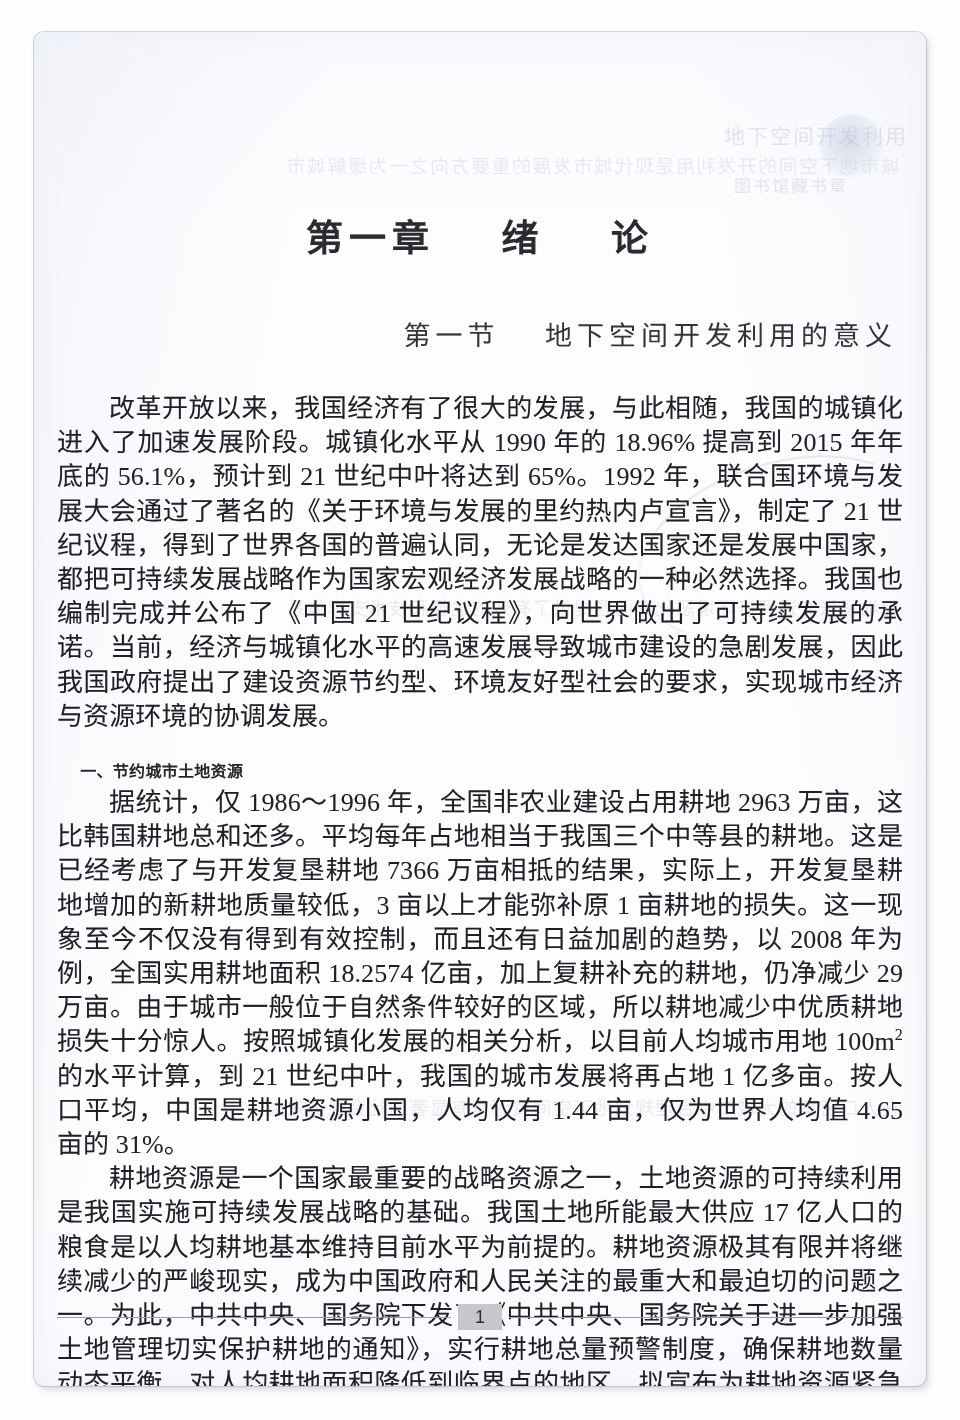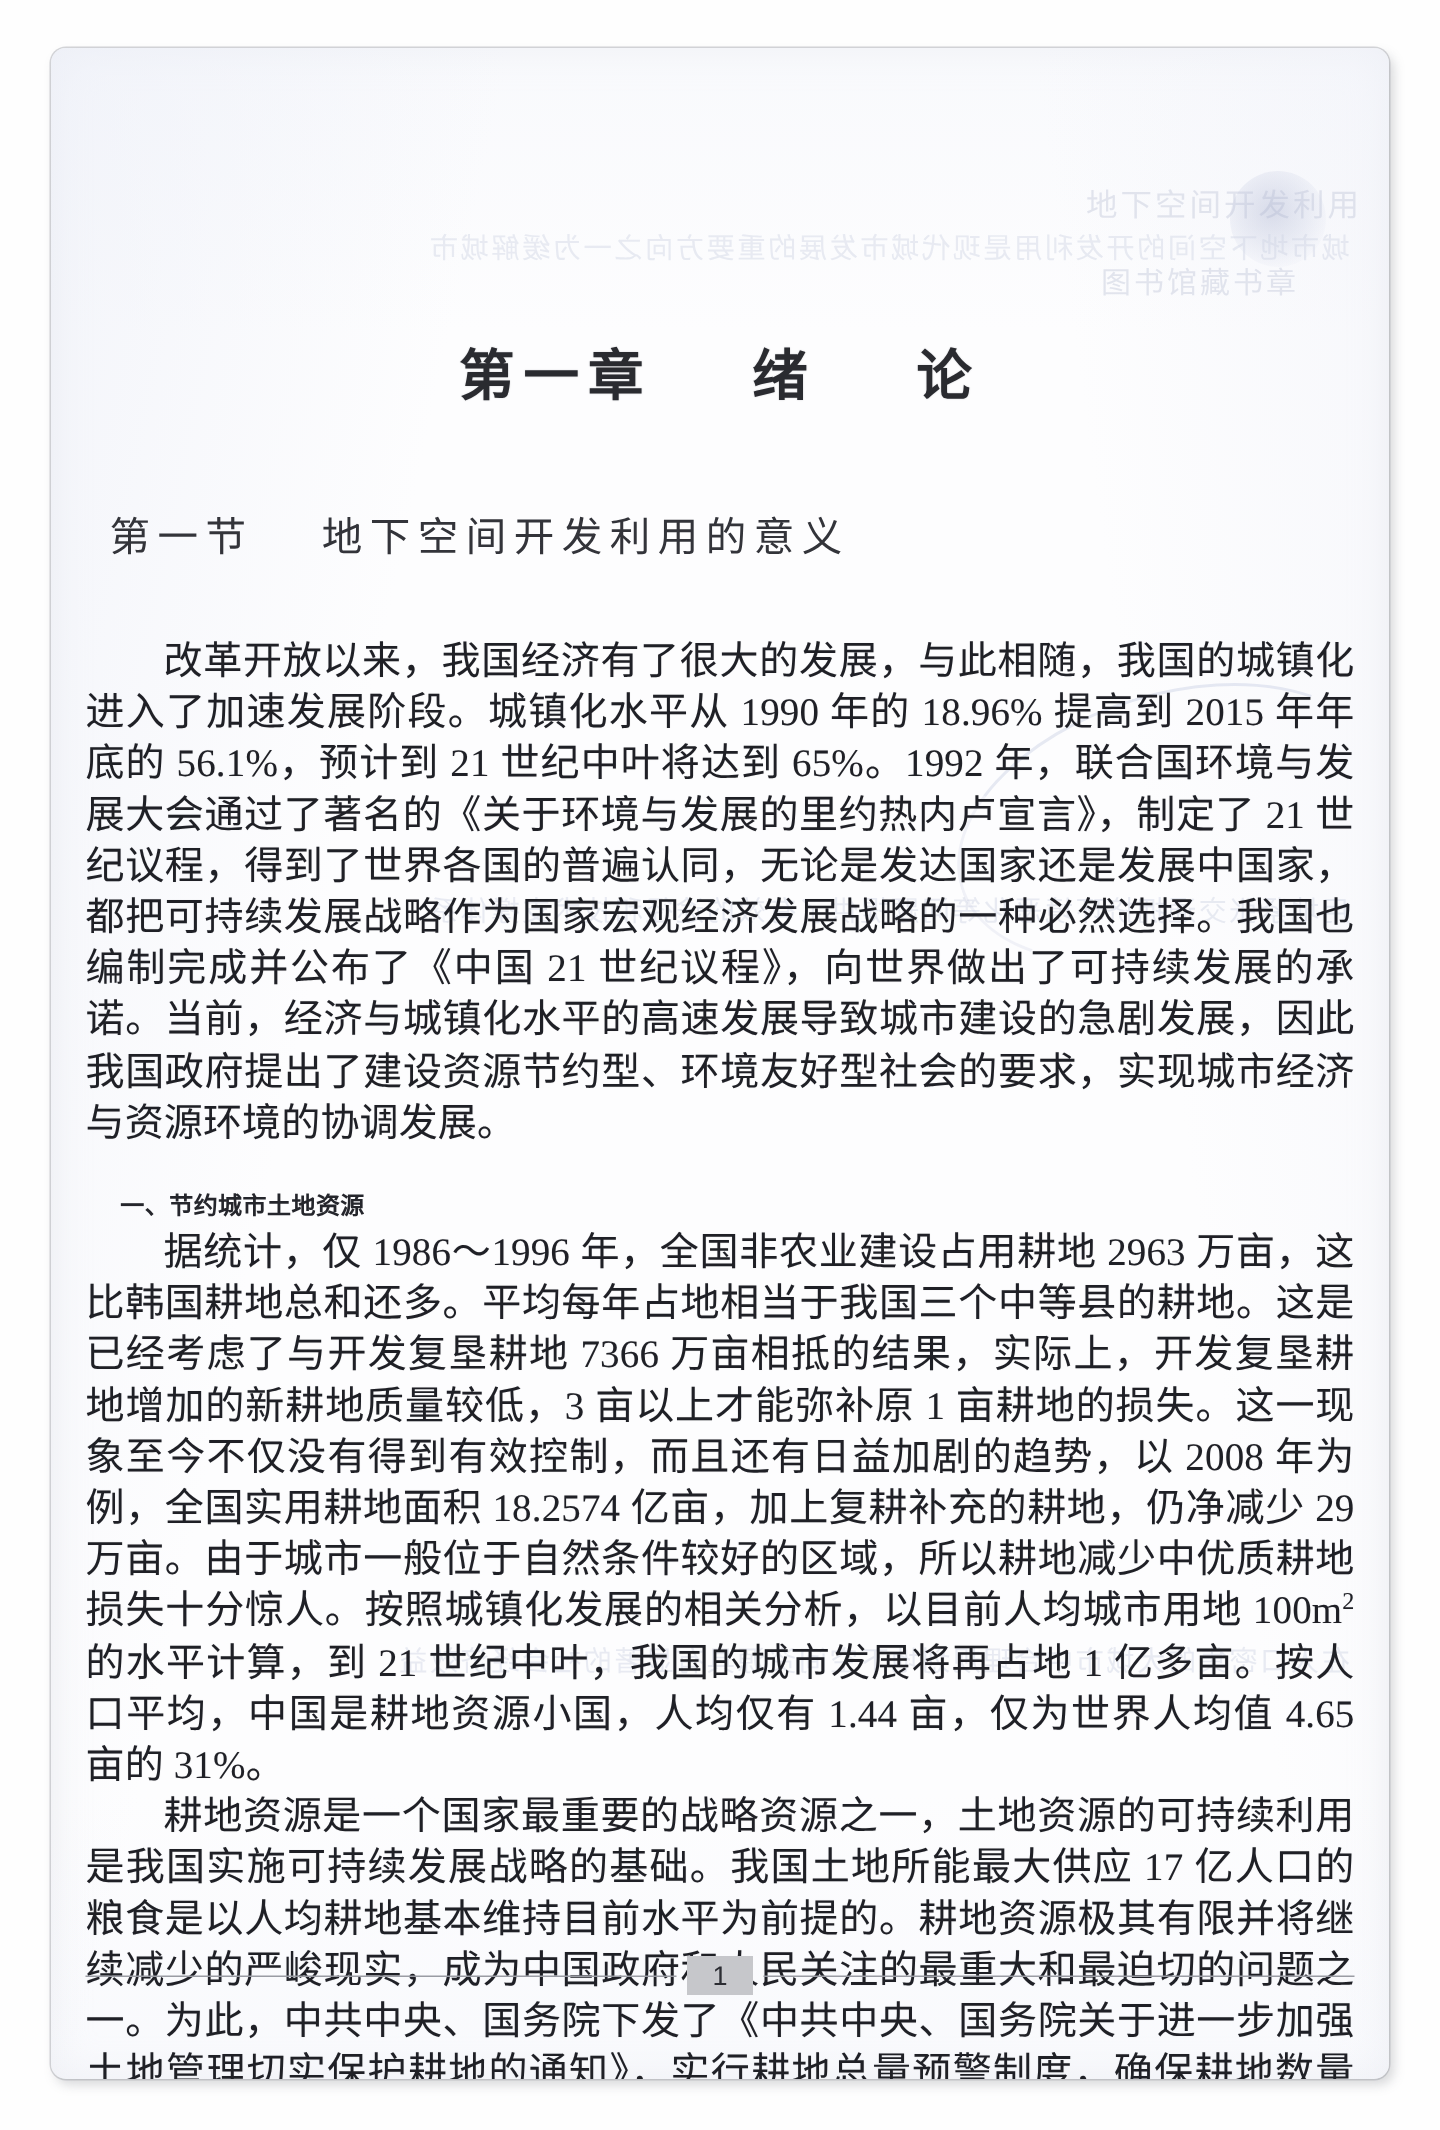--- a/index.html
+++ b/index.html
@@ -86,42 +86,42 @@
     background:
       linear-gradient(102deg, rgba(235,238,247,0.55) 0%, rgba(255,255,255,0) 26%),
       linear-gradient(262deg, rgba(238,240,248,0.42) 0%, rgba(255,255,255,0) 22%),
       linear-gradient(180deg, rgba(244,246,251,0.50) 0%, rgba(255,255,255,0) 14%, rgba(255,255,255,0) 86%, rgba(243,245,251,0.45) 100%);
   }
 
   
   #content {
     position: absolute;
     left: 23px;
-    top: 16px;
+    top: 4px;
     width: 846px;
     height: 100%;
   }
 
   .chapter-title {
     margin: 0;
     padding-top: 172px;
     text-align: center;
     font-family: "Liberation Sans", "DejaVu Sans", sans-serif;
     font-weight: bold;
     font-size: 37px;
     letter-spacing: 6px;
     color: #2a2b30;
     text-shadow: 0 0 1px rgba(60,62,70,0.30);
   }
   .chapter-title .gap { display: inline-block; width: 34px; }
 
   .section-title {
-    margin: 16px;
+    margin: 6px;
     padding-top: 46px;
-    text-align: left;
+    text-align: right;
     font-family: "Liberation Serif", "DejaVu Serif", serif;
     font-weight: normal;
     font-size: 27px;
     letter-spacing: 5px;
     color: #33343a;
   }
   .section-title .gap { display: inline-block; width: 22px; }
 
   .body-p {
     margin: 0;
@@ -190,21 +190,21 @@
 <div id="scan-root">
 
   <div id="page-sheet">
 
     <div id="paper-grain"></div>
 
     <div class="bleed" style="left:690px; top:88px; font-size:21px;">地下空间开发利用</div>
 
     <div id="stamp-blot"></div>
 
-    <div class="bleed" style="left:700px; top:140px; font-size:20px;">图书馆藏书章</div>
+    <div class="bleed" style="left:700px; top:140px; font-size:17px;">图书馆藏书章</div>
 
     <div class="bleed-block" style="left:26px; top:118px; width:840px;">城市地下空间的开发利用是现代城市发展的重要方向之一为缓解城市</div>
 
     <div class="bleed-block" style="left:26px; top:560px; width:840px;">用地紧张交通拥挤环境恶化等问题提供了有效的途径和技术支撑体系</div>
 
     <div class="bleed-block" style="left:26px; top:1060px; width:840px;">在人口密集的大城市中合理规划地下空间资源具有显著的社会经济效益</div>
 
     <div id="bleed-swoosh"></div>
 
     <div id="content">

